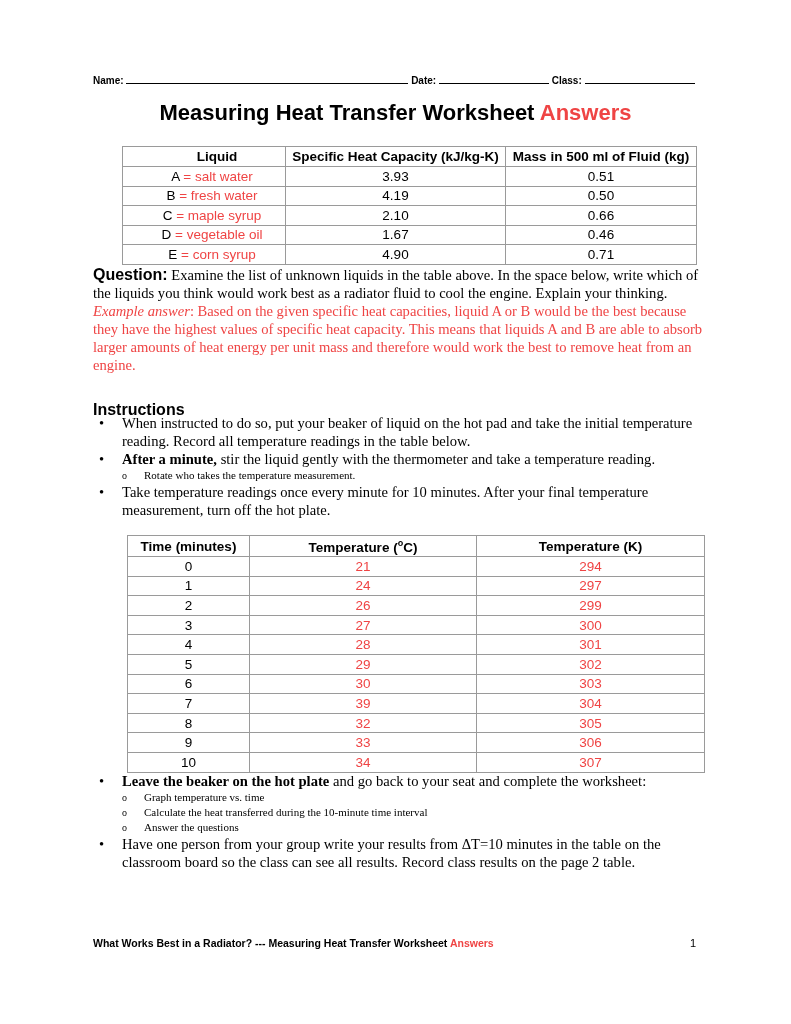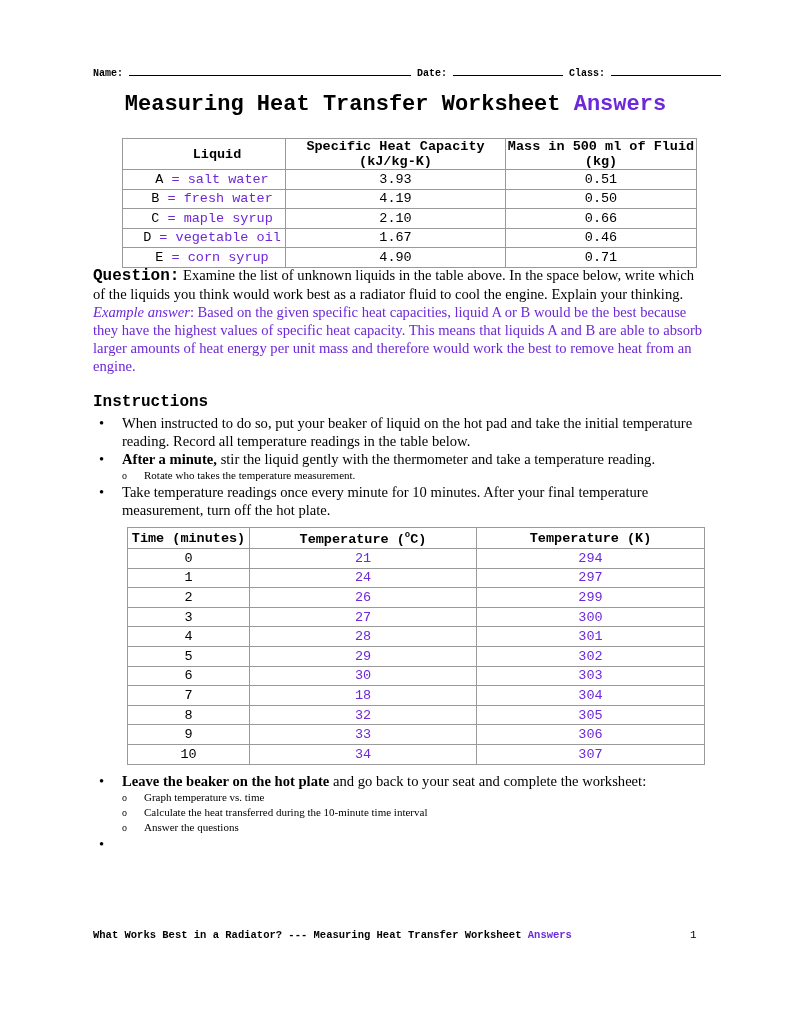--- a/index.html
+++ b/index.html
@@ -1,19 +1,19 @@
 <!DOCTYPE html>
 <html><head>
 <meta charset="utf-8">
 <style>
   html, body { margin: 0; padding: 0; background: #ffffff; }
   body { width: 791px; height: 1024px; position: relative; overflow: hidden; color: #000; }
-  .sans { font-family: Liberation Mono, monospace; }
+  .sans { font-family: Liberation Sans, sans-serif; margin-top: 8px; }
   .serif { font-family: "Liberation Serif", "DejaVu Serif", serif; }
-  .red { color: #6d28d9; }
+  .red { color: #ef4444; }
 
   .header-line { position: absolute; left: 93px; top: 66px; width: 610px; font-size: 10px; font-weight: bold; white-space: nowrap; }
   .blank { display: inline-block; border-bottom: 1px solid #000; height: 9px; vertical-align: baseline; }
 
   .title { position: absolute; left: 0; top: 92px; width: 791px; text-align: center; font-size: 22px; font-weight: bold; }
 
   table { border-collapse: collapse; }
   td, th { border: 1px solid #9a9a9a; padding: 0; }
 
   .liquids-table { position: absolute; left: 122px; top: 138px; font-size: 13.5px; }
@@ -153,21 +153,21 @@
         <td class="red">29</td>
         <td class="red">302</td>
       </tr>
       <tr>
         <td>6</td>
         <td class="red">30</td>
         <td class="red">303</td>
       </tr>
       <tr>
         <td>7</td>
-        <td class="red">18</td>
+        <td class="red">39</td>
         <td class="red">304</td>
       </tr>
       <tr>
         <td>8</td>
         <td class="red">32</td>
         <td class="red">305</td>
       </tr>
       <tr>
         <td>9</td>
         <td class="red">33</td>
@@ -180,20 +180,20 @@
       </tr>
     </tbody>
 </table>
 
 <ul class="bullets serif" id="bullets-bottom" style="top:772px">
     <li><span class="dot">•</span><b>Leave the beaker on the hot plate</b><span> and go back to your seat and complete the worksheet:</span><ul class="sub">
         <li><span class="circ">o</span><span>Graph temperature vs. time</span></li>
         <li><span class="circ">o</span><span>Calculate the heat transferred during the 10-minute time interval</span></li>
         <li><span class="circ">o</span><span>Answer the questions</span></li>
       </ul></li>
-    <li><span class="dot">•</span></li>
+    <li><span class="dot">•</span><span>Have one person from your group write your results from ΔT=10 minutes in the table on the classroom board so the class can see all results. Record class results on the page 2 table.</span></li>
   </ul>
 
 <div class="footer sans">
   <span>What Works Best in a Radiator? --- Measuring Heat Transfer Worksheet</span>
   <span class="red">Answers</span>
 </div>
 <div class="page-num sans">1</div>
 
 </body></html>

